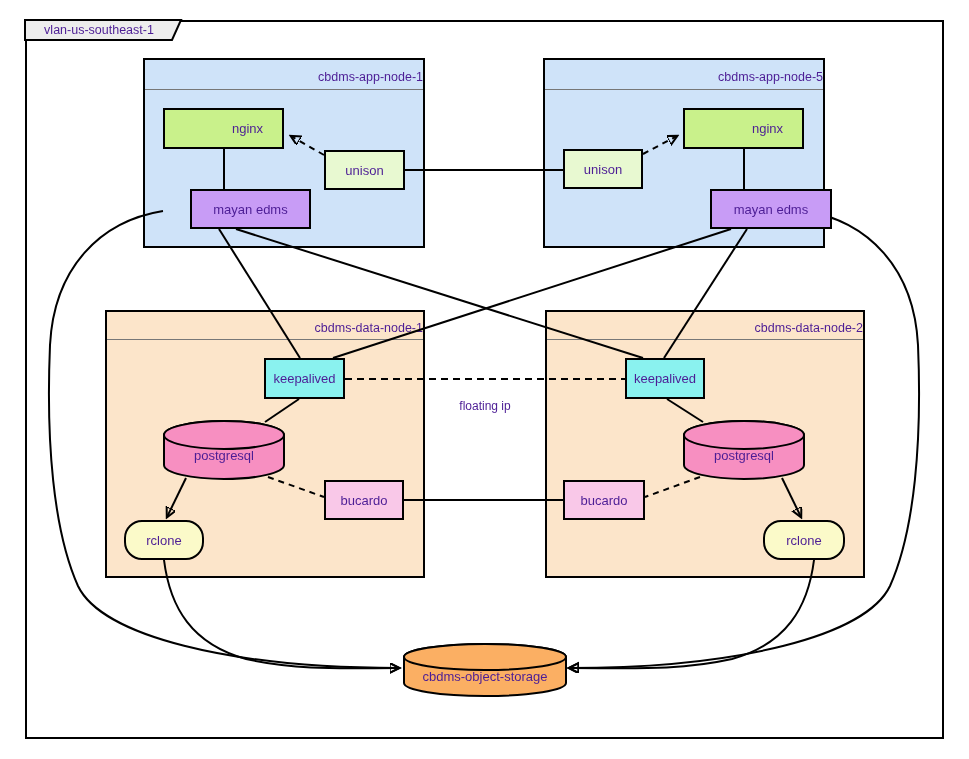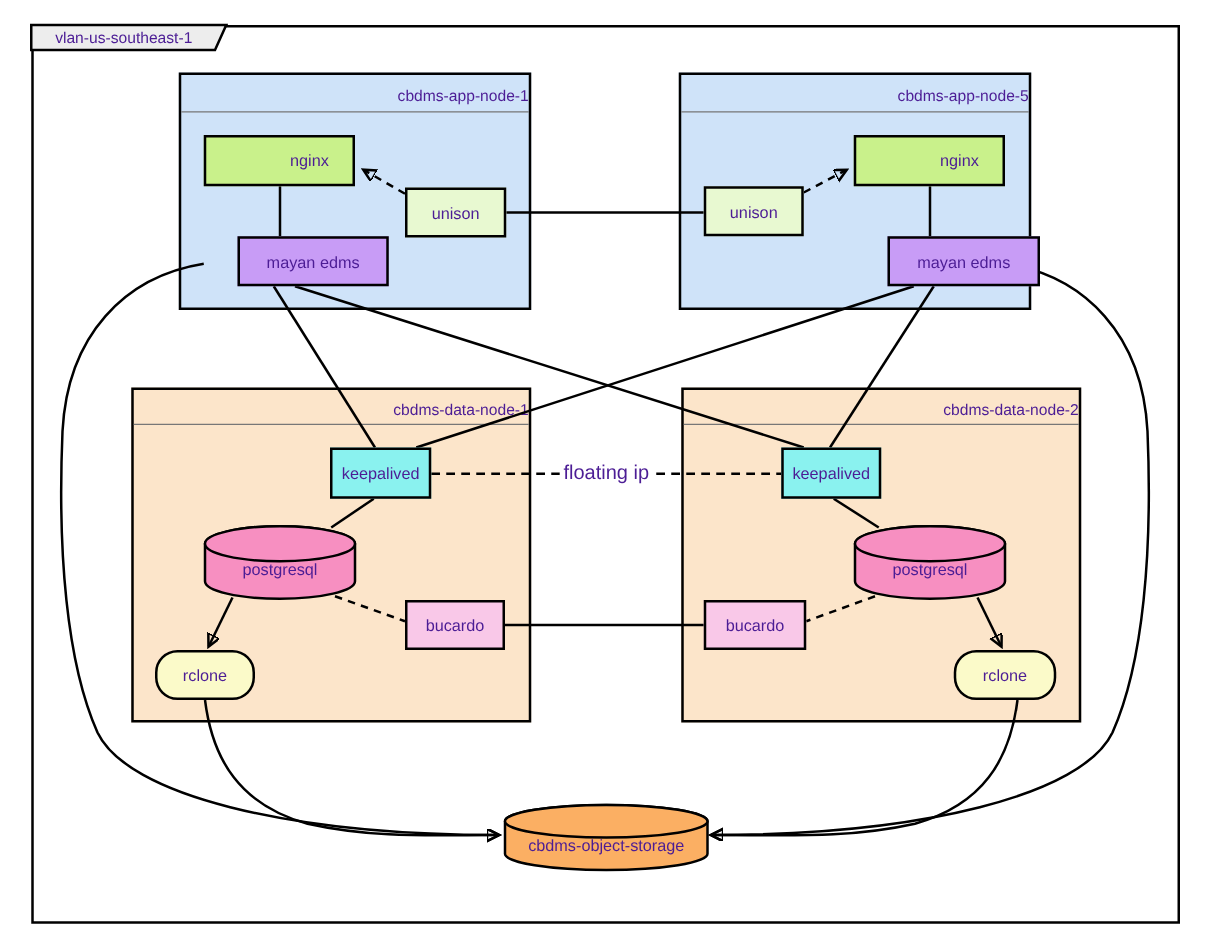--- a/index.html
+++ b/index.html
@@ -40,22 +40,22 @@
   
   .cyl{z-index:3;}
   .cyl svg{position:absolute;left:0;top:0;overflow:visible;}
   .cyl .cyl-label{position:absolute;left:0;right:0;text-align:center;font-size:13px;white-space:nowrap;}
   
   .edges{position:absolute;left:0;top:0;z-index:2;pointer-events:none;}
   .edges path{fill:none;stroke:var(--edge);stroke-width:2;}
   .edges path.dashed{stroke-dasharray:6 5;}
   .edges path.bigdash{stroke-dasharray:7 5;}
   
-  .edge-label{z-index:4;background:#fff;padding:0 3px;font-size:16px;white-space:nowrap;
-    transform:translate(-50%,-50%);}
+  .edge-label{z-index:4;background:#fff;padding:0 3px;font-size:12px;white-space:nowrap;
+    transform:translate(-50%,-50%);margin-top:27px;}
 </style>
 </head>
 <body>
 
 <div class="stage">
 
   <div class="abs vlan-frame"></div>
   <div class="abs vlan-tab">
     <svg width="160" height="22">
       <polygon points="0,0 156,0 147,20 0,20" fill="var(--tab-fill)" stroke="#000" stroke-width="2"></polygon>

